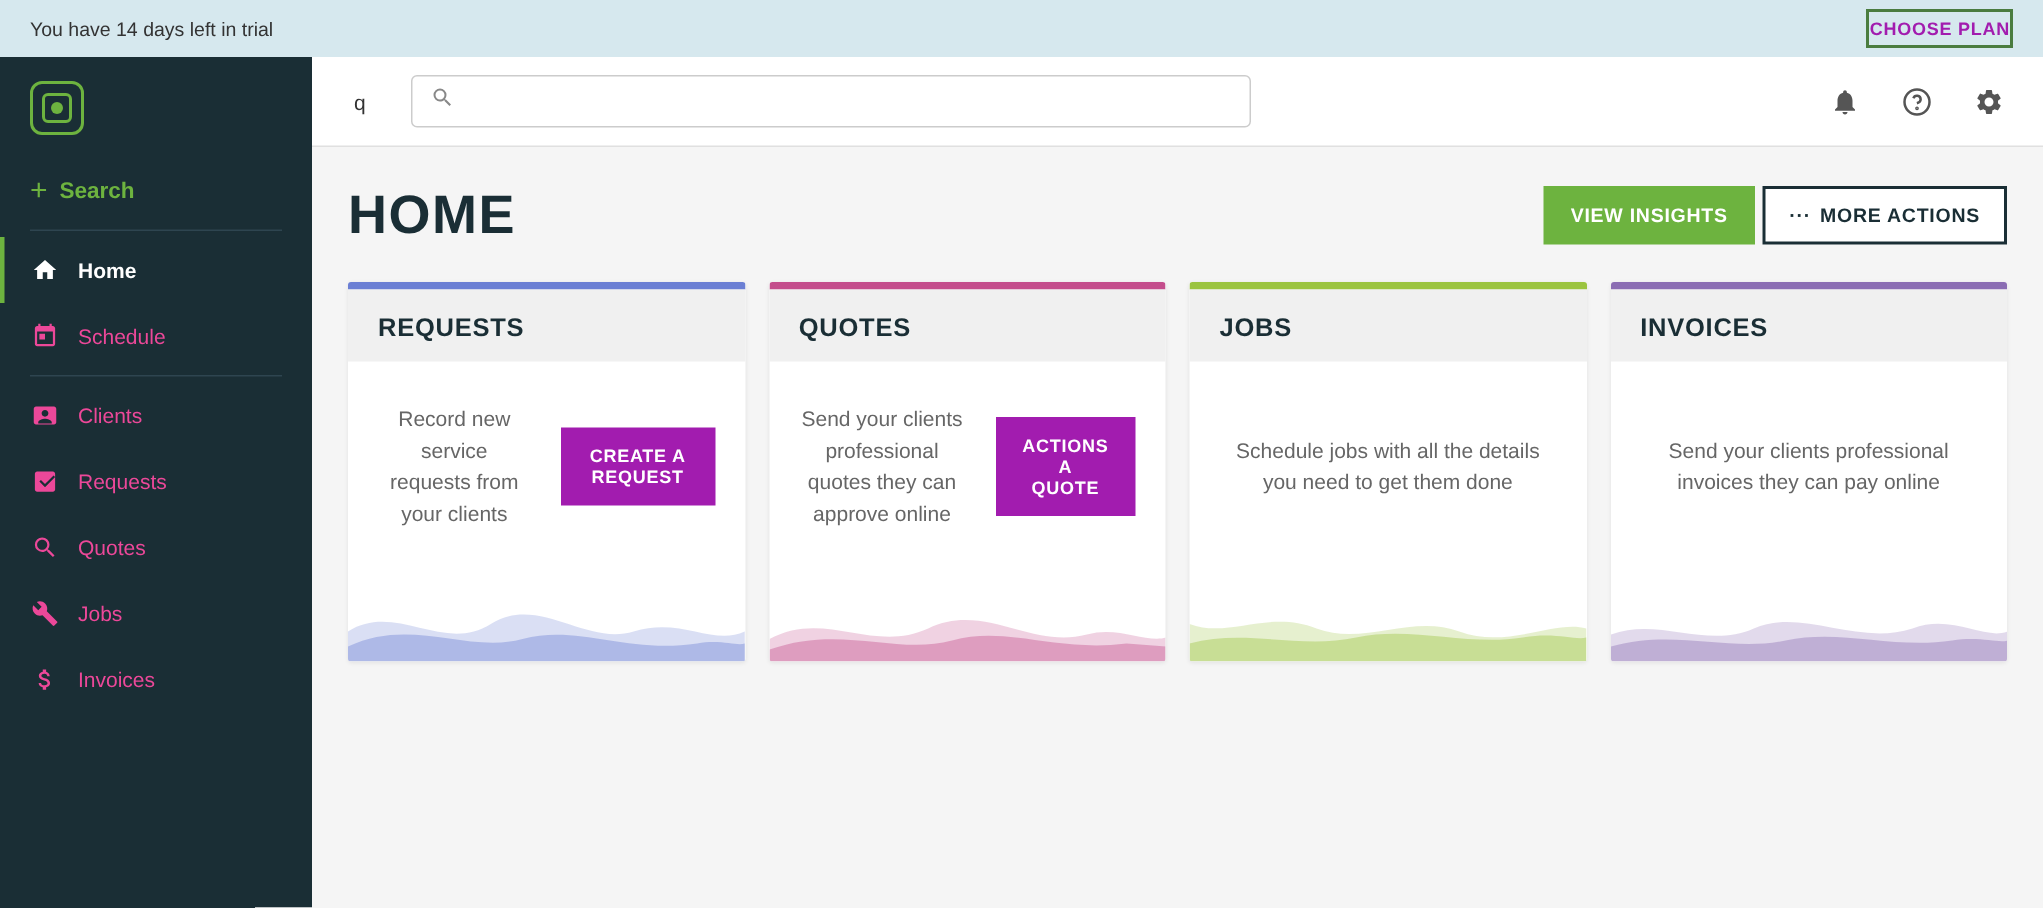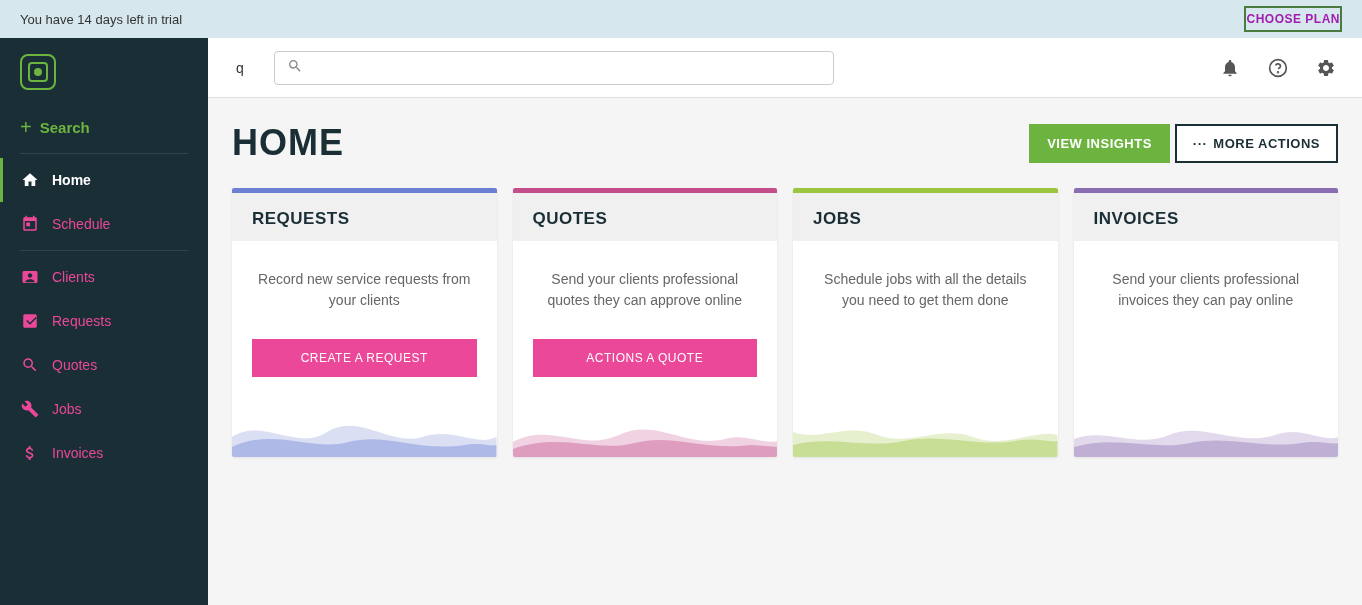--- a/index.html
+++ b/index.html
@@ -248,36 +248,36 @@
       font-size: 17px;
       font-weight: 800;
       color: #1a2e35;
       letter-spacing: 0.5px;
       background: #f0f0f0;
     }
     .card-body {
       padding: 20px;
       flex: 1;
       display: flex;
-      flex-direction: column;
+      flex-direction: row;
       align-items: center;
       gap: 20px;
     }
     .card-description {
       font-size: 14px;
       color: #666;
       text-align: center;
       line-height: 1.5;
       padding: 8px 0;
     }
     .card-btn {
-      background: #ec4899;
+      background: #a21caf;
       color: #fff;
       border: none;
-      font-weight: 400;
+      font-weight: 700;
       font-size: 12px;
       padding: 12px 18px;
       cursor: pointer;
       letter-spacing: 0.5px;
       width: 100%;
       text-align: center;
     }
     .card-wave {
       width: 100%;
       height: 60px;

